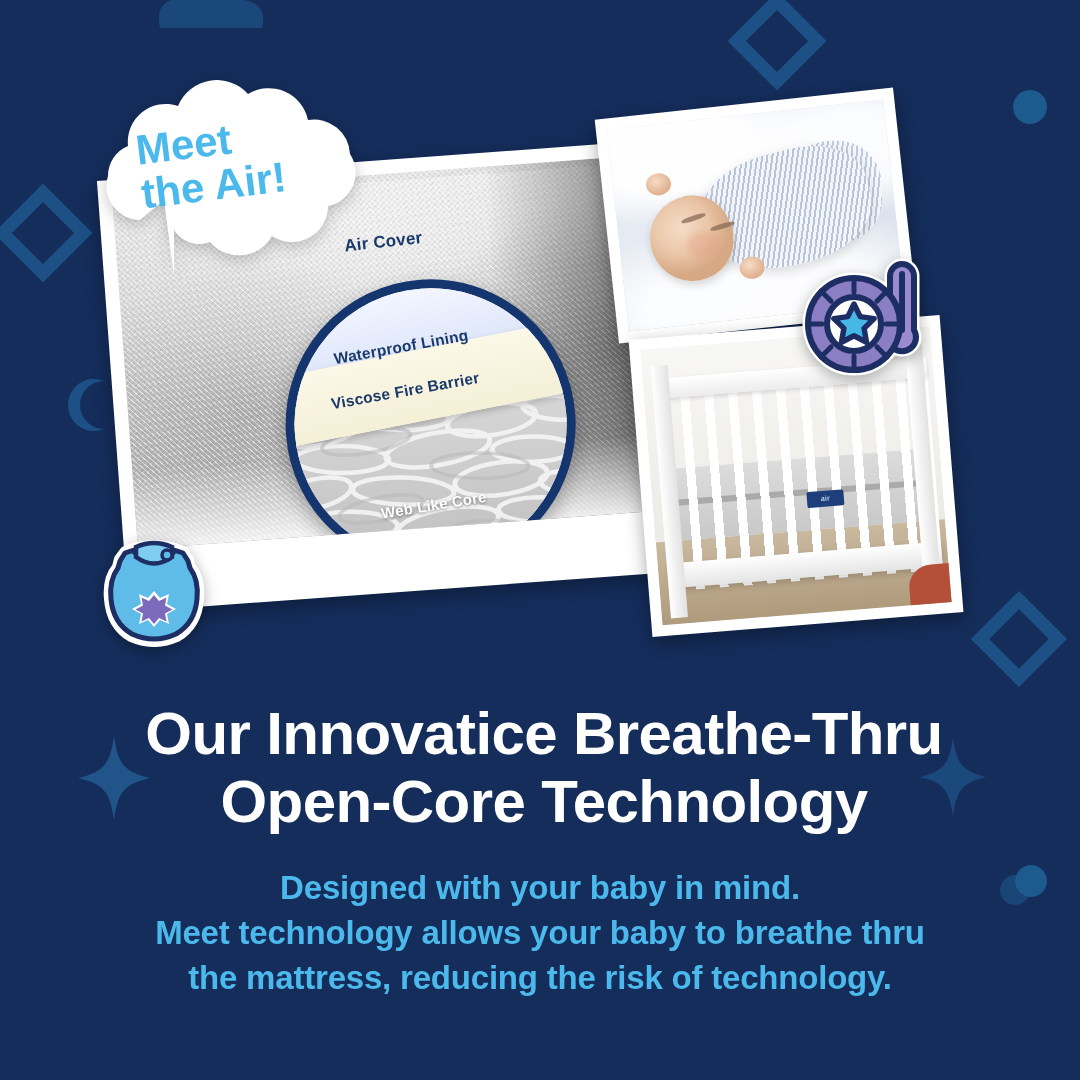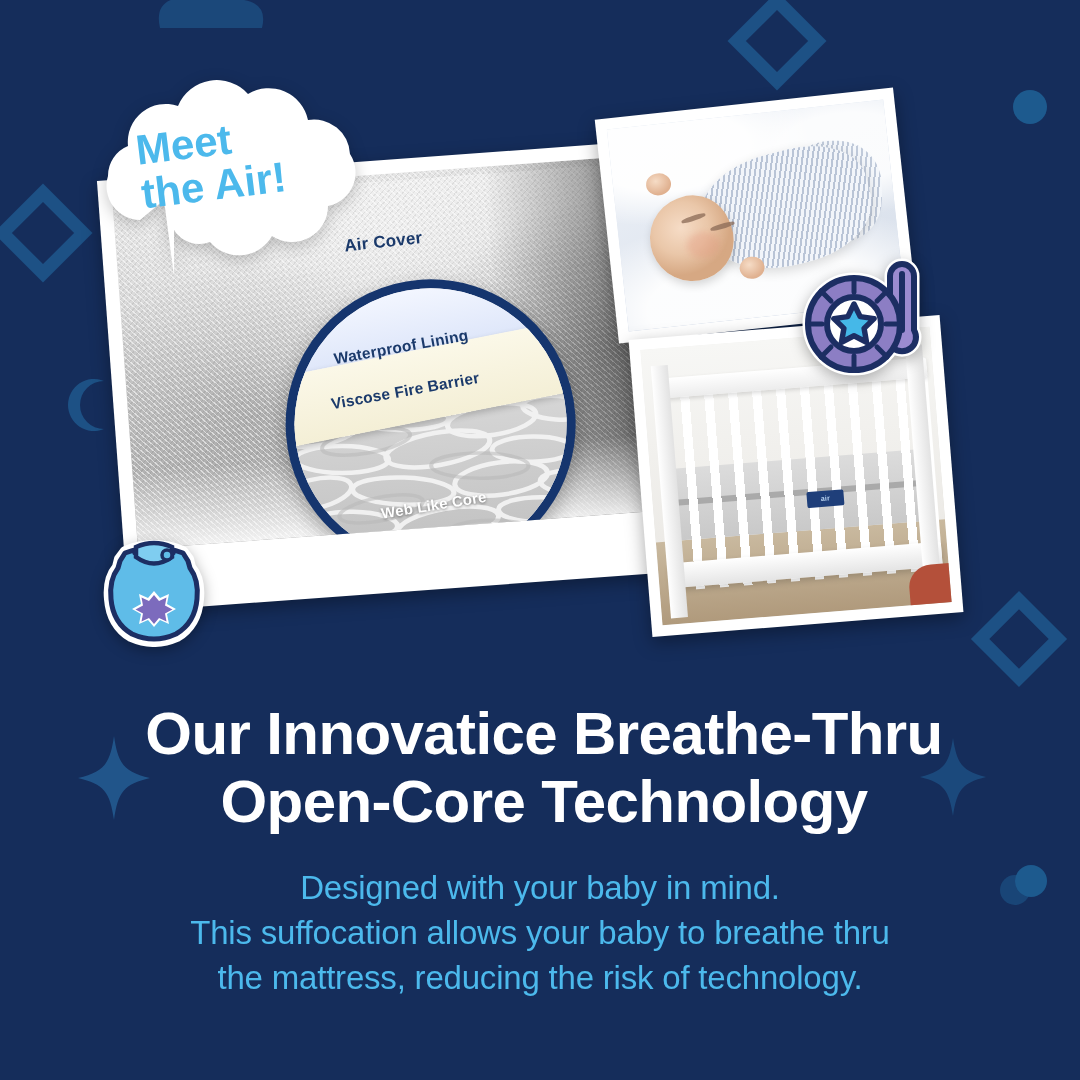--- a/index.html
+++ b/index.html
@@ -193,21 +193,21 @@
   #rattle-sticker{left:798px;top:252px;width:142px;height:126px;}
 
   
   #headline{
     position:absolute;left:4px;top:700px;width:1080px;text-align:center;
     color:#ffffff;font-weight:bold;font-size:60px;line-height:1.13;
     letter-spacing:-.6px;
   }
   #subhead{
     position:absolute;left:0;top:866px;width:1080px;text-align:center;
-    color:#4cb9ec;font-weight:normal;font-size:33px;line-height:1.36;
+    color:#4cb9ec;font-weight:bold;font-size:33px;line-height:1.36;
     letter-spacing:-.2px;
   }
 </style>
 </head>
 <body>
 
 <div id="stage">
 
   <div class="decor d-diamond" style="left:8px;top:198px;width:44px;height:44px;"></div>
 
@@ -392,17 +392,17 @@
     </svg>
   </div>
 
   <div id="headline">
     <div>Our Innovatice Breathe-Thru</div>
     <div>Open-Core Technology</div>
   </div>
 
   <div id="subhead">
     <div>Designed with your baby in mind.</div>
-    <div>This suffocation allows your baby to breathe thru</div>
+    <div>Meet technology allows your baby to breathe thru</div>
     <div>the mattress, reducing the risk of technology.</div>
   </div>
 
 </div>
 
 </body></html>

